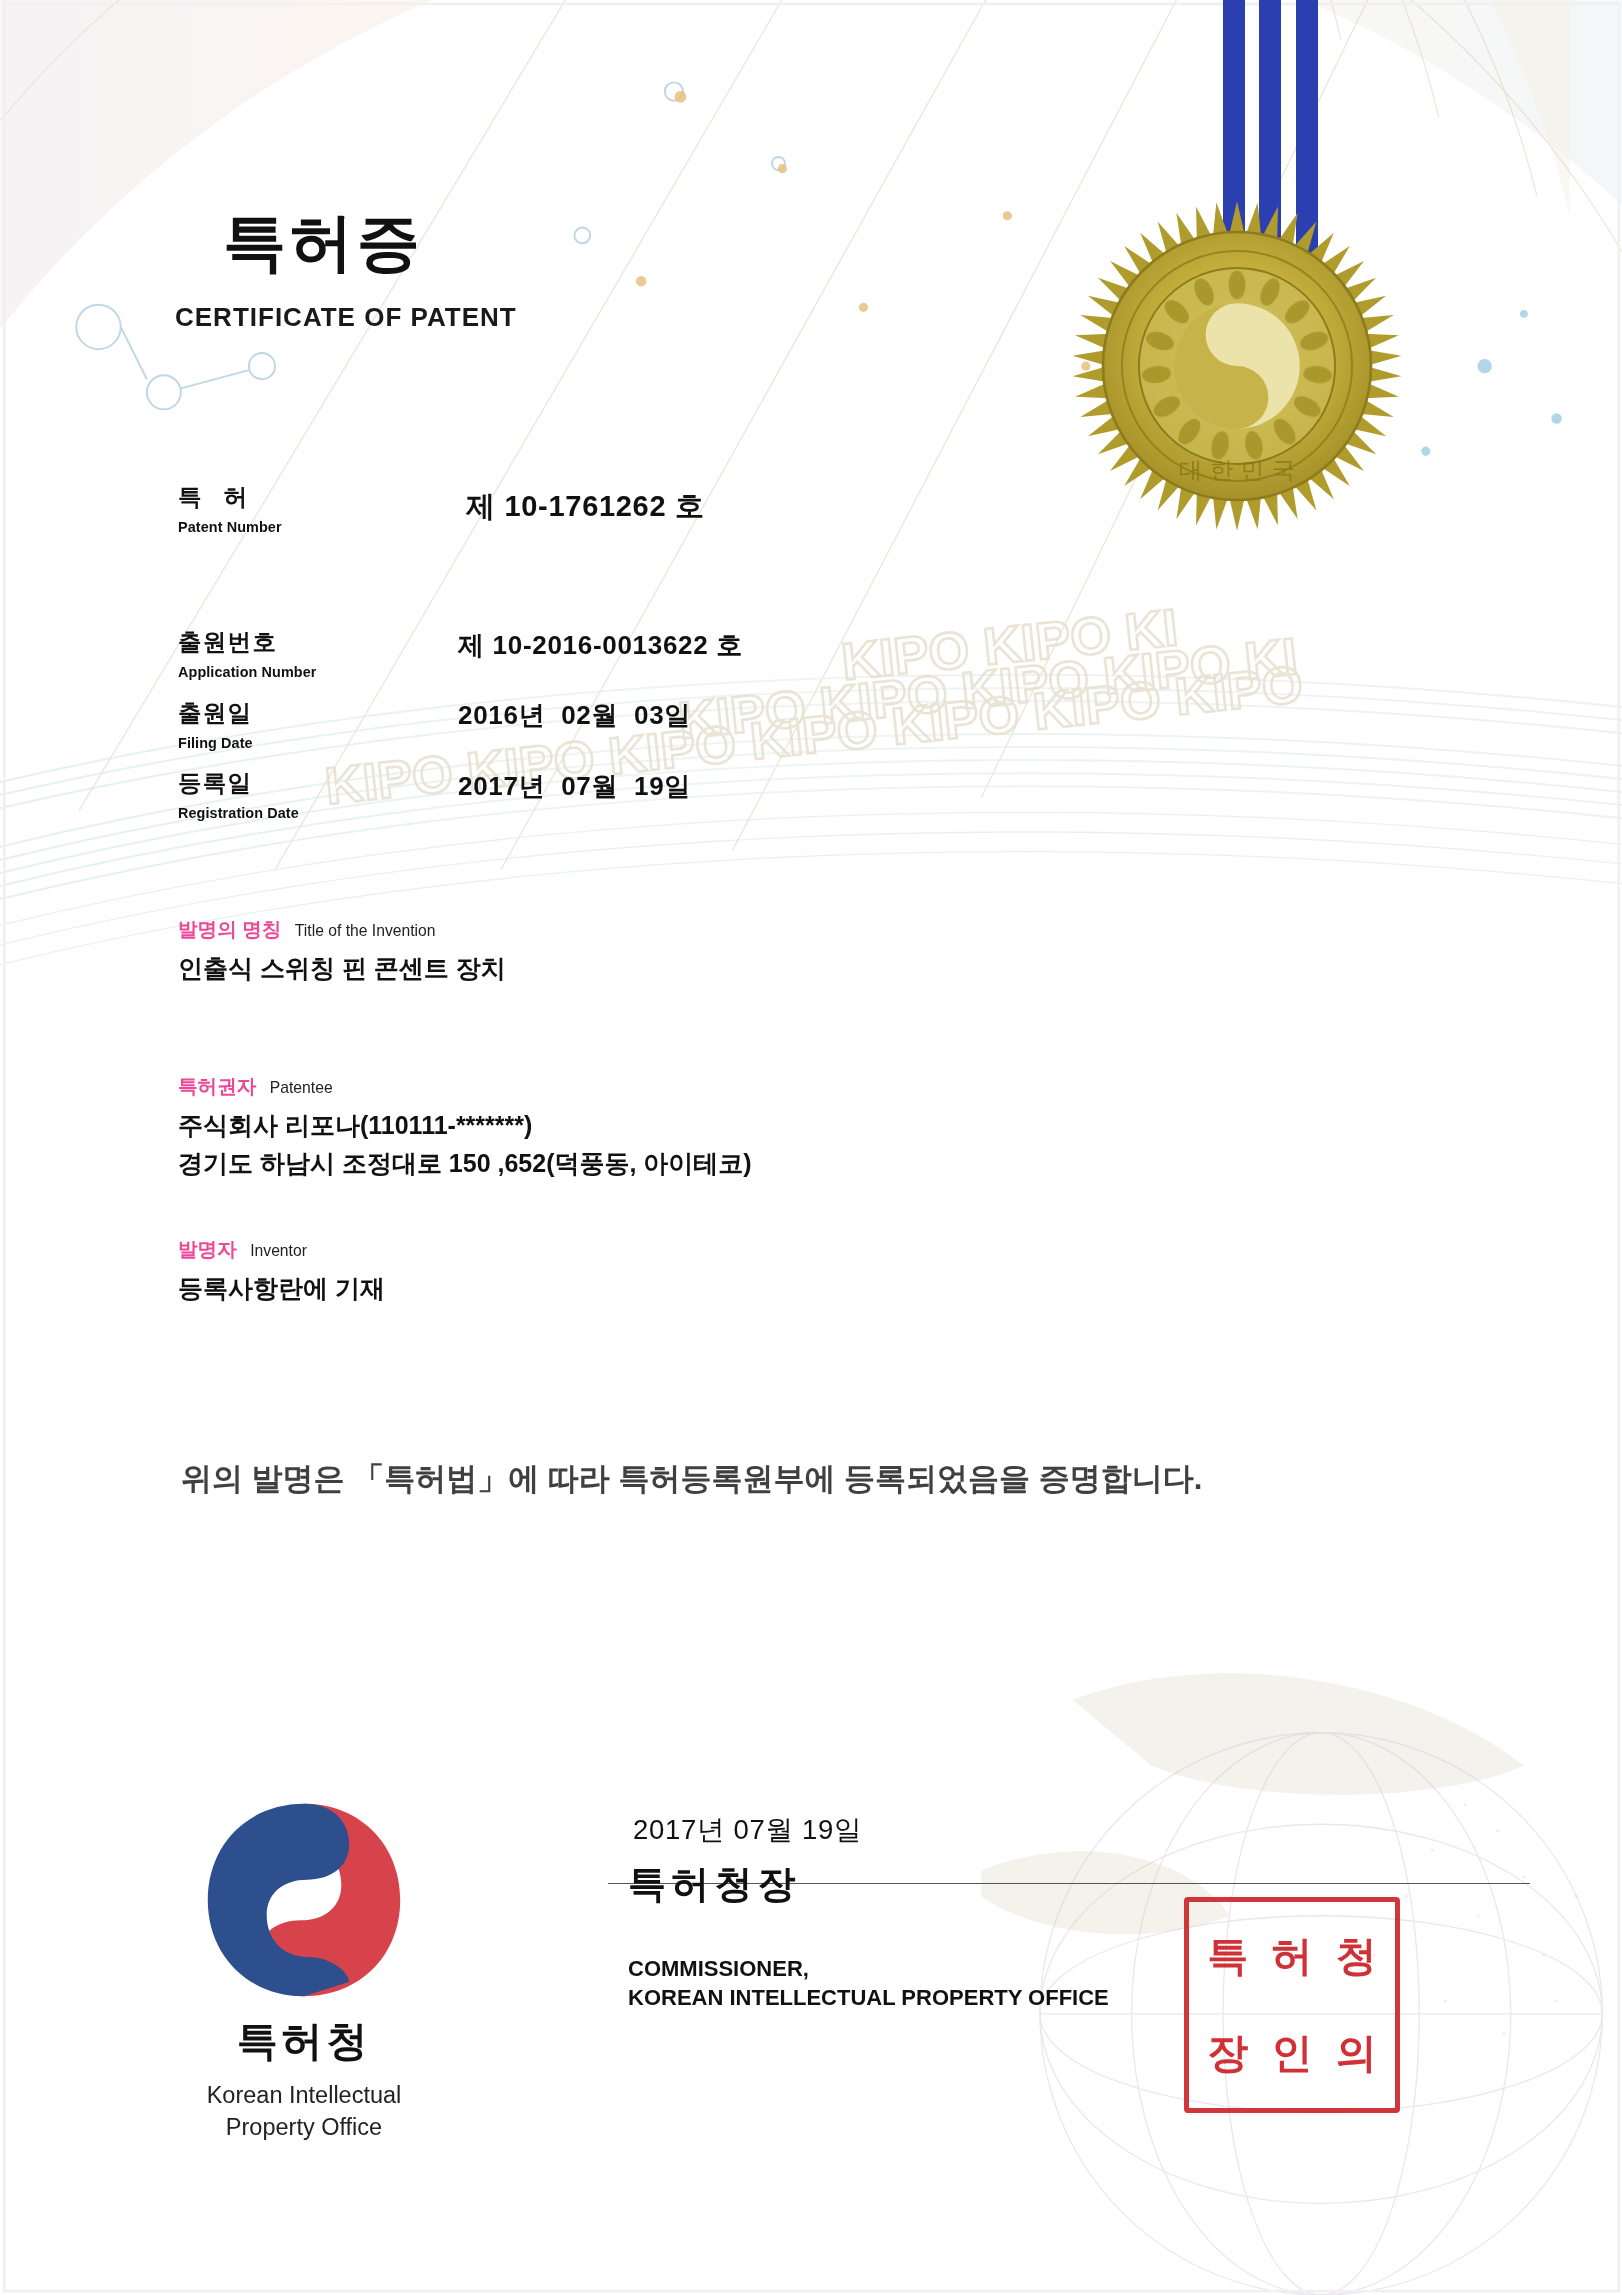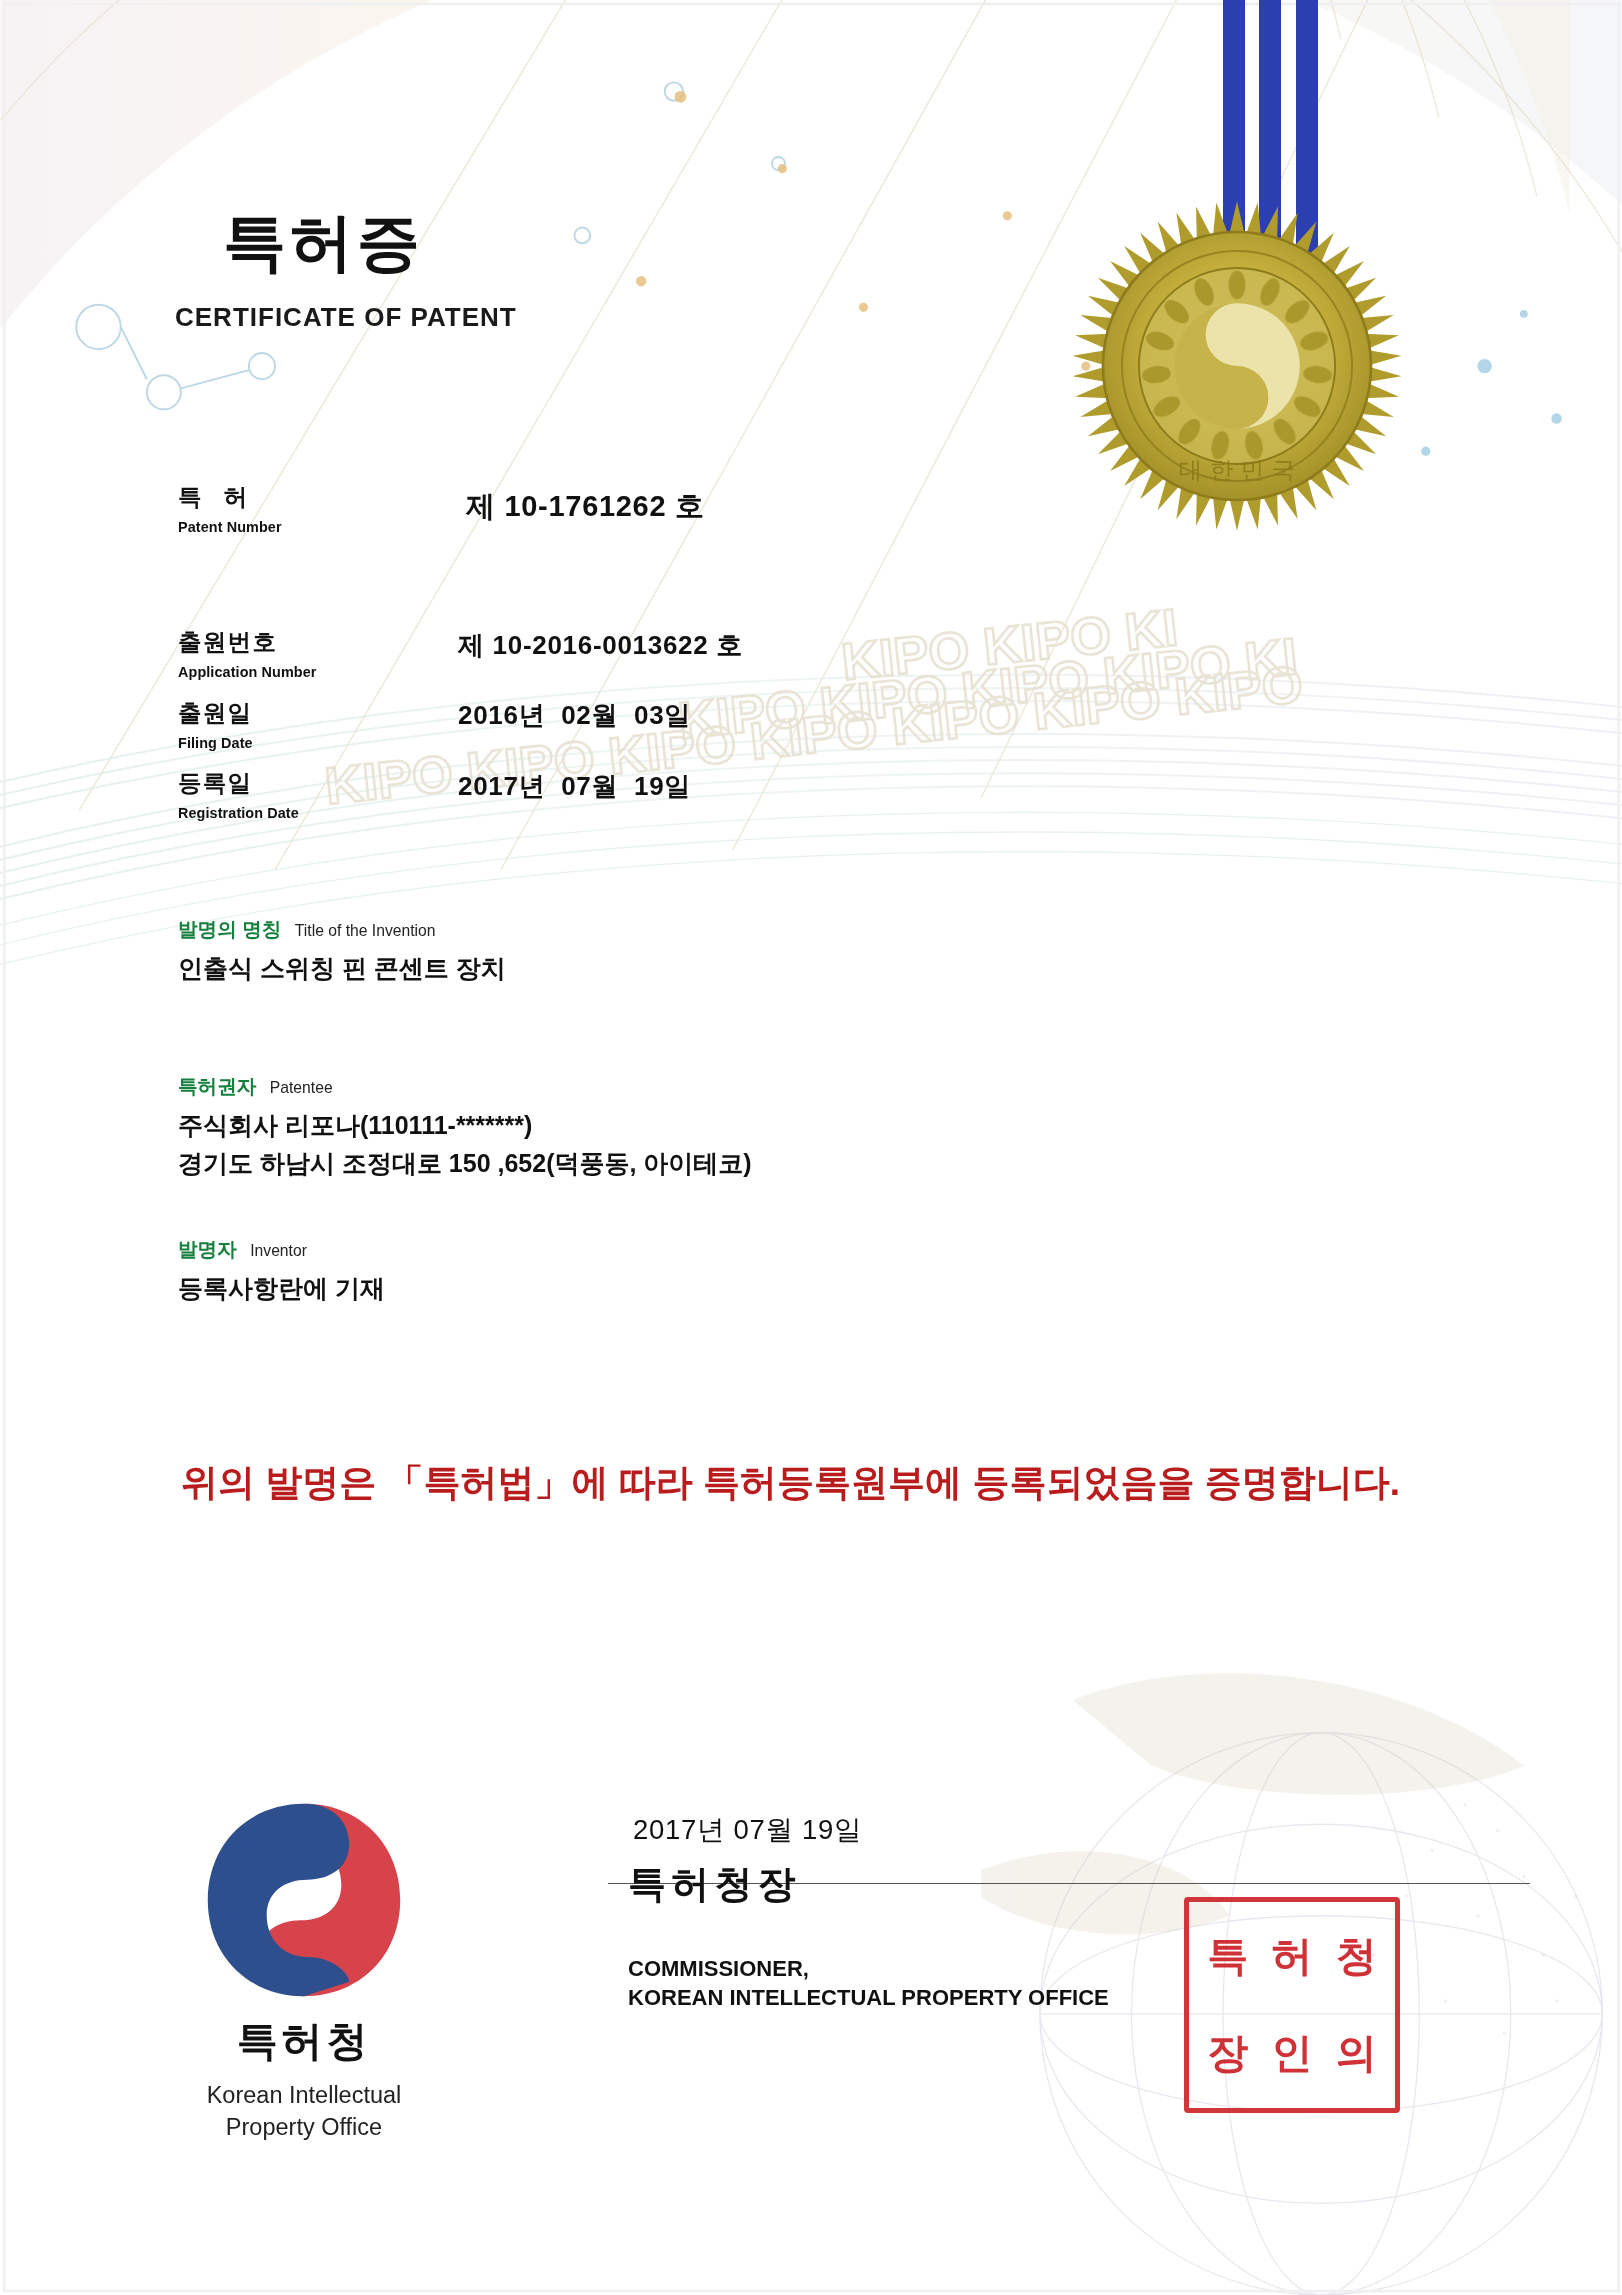--- a/index.html
+++ b/index.html
@@ -106,43 +106,43 @@
   }
   .value.big { font-size: 29px; margin-left: 8px; }
 
   .sec-head {
     position: absolute;
     white-space: nowrap;
   }
   .sec-head .ko {
     font-size: 19.6px;
     font-weight: bold;
-    color: #15803d;
+    color: #ec4899;
   }
   .sec-head .en {
     font-size: 15.7px;
     color: #222222;
     margin-left: 10.5px;
   }
   .sec-body {
     position: absolute;
     font-size: 25px;
     font-weight: bold;
     color: #111111;
     line-height: 1.5;
     white-space: pre-line;
   }
 
   .certify-ko {
     position: absolute;
     left: 181px;
     top: 1458px;
-    font-size: 37px;
-    font-weight: bold;
-    color: #b91c1c;
+    font-size: 31px;
+    font-weight: bold;
+    color: #404040;
     letter-spacing: 0px;
     white-space: nowrap;
   }
   .certify-en {
     position: absolute;
     left: 181px;
     top: 1517px;
     width: 1354px;
     font-size: 26px;
     font-weight: bold;

